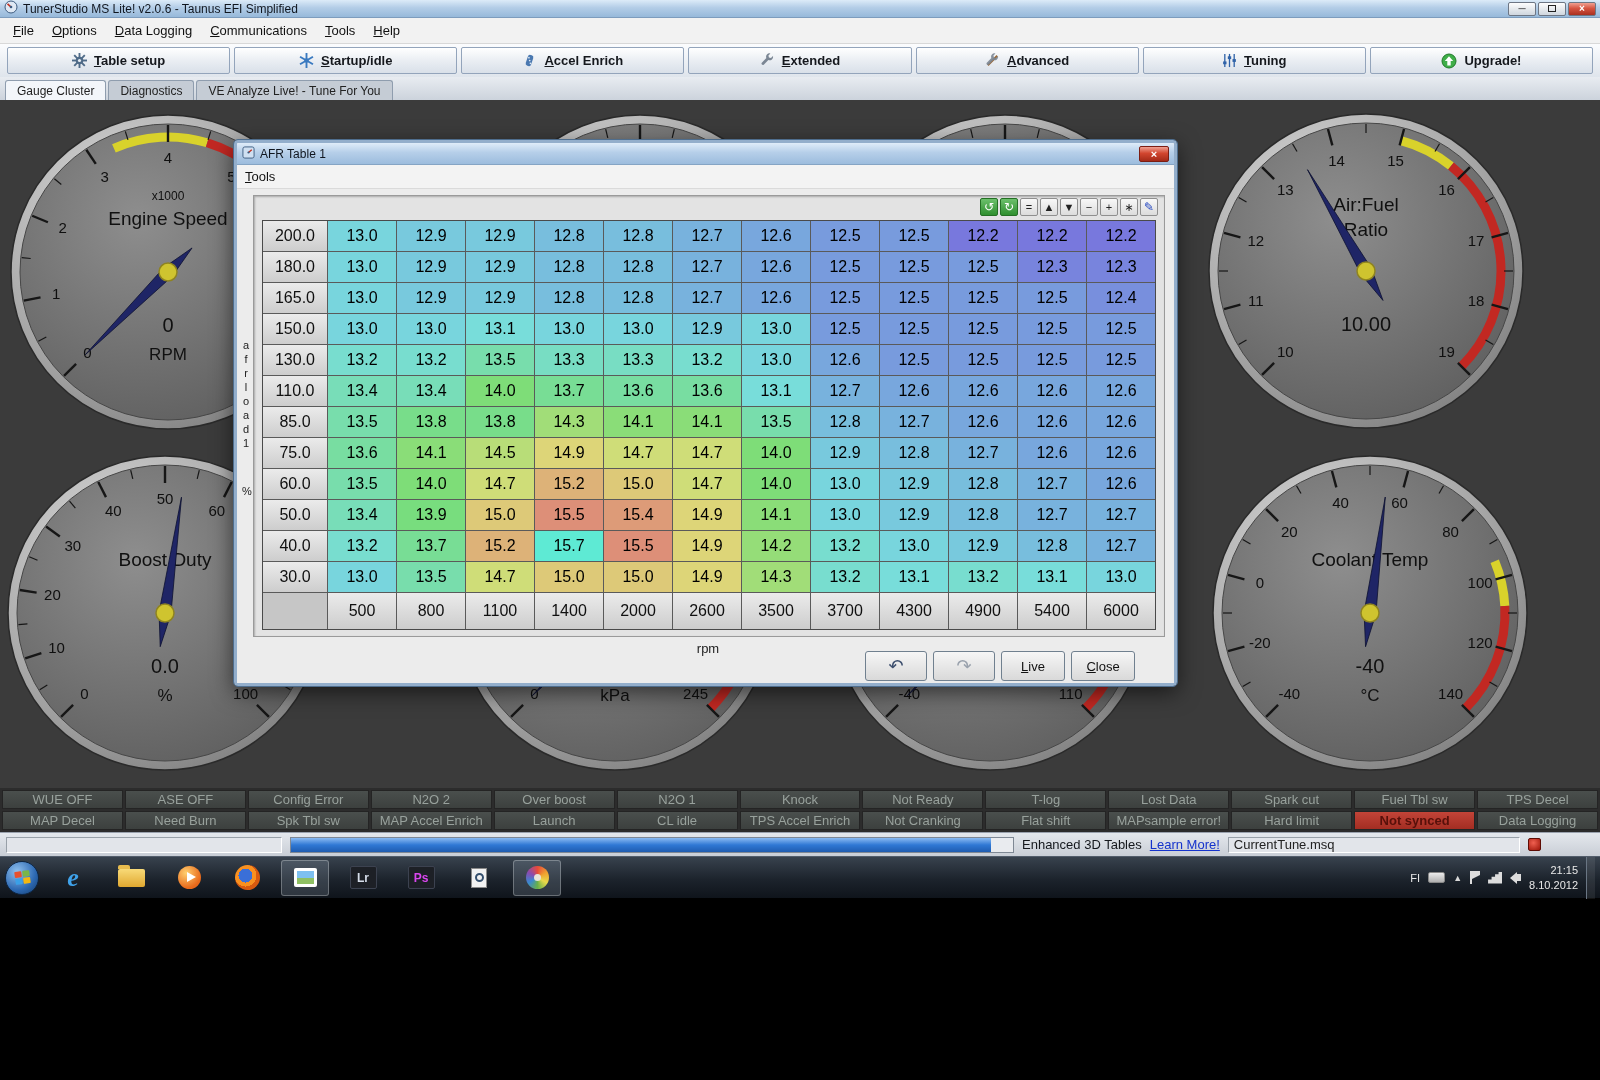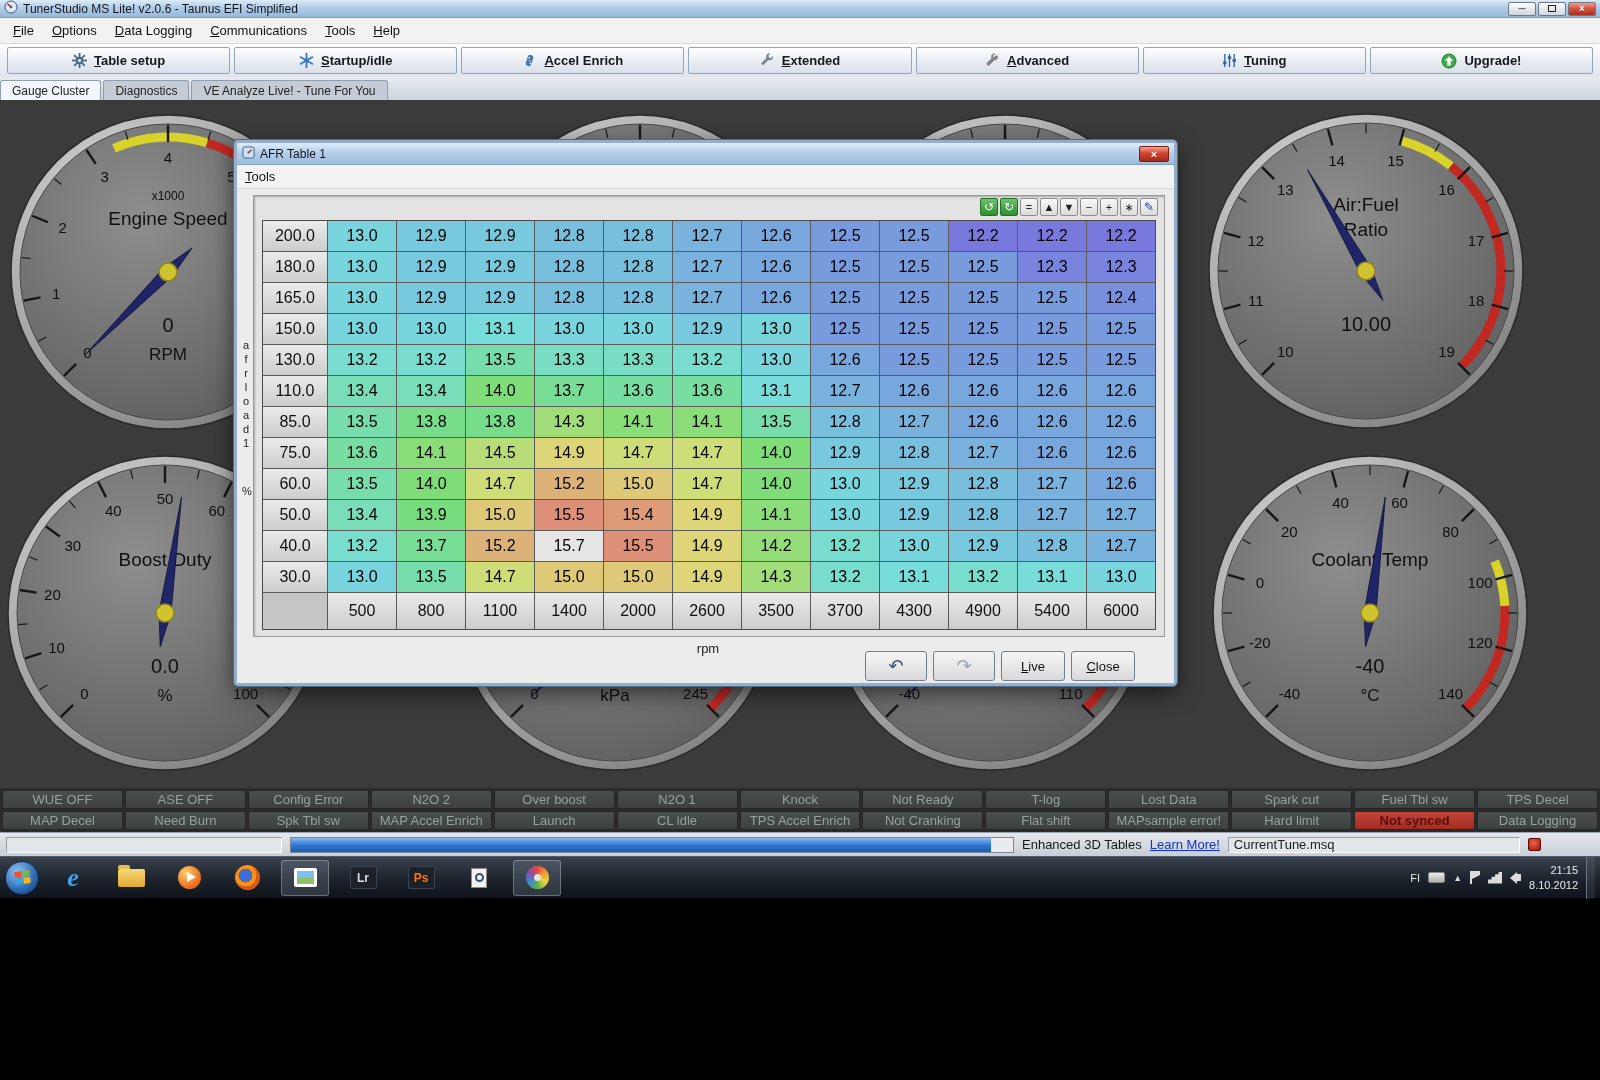--- a/index.html
+++ b/index.html
@@ -25,21 +25,21 @@
   #menubar .mitem{padding:3px 9px;color:#111;}
 
   #toolbar{position:absolute;left:0;top:44px;width:1600px;height:33px;
     background:linear-gradient(#fbfcfe,#dfe5ec);display:flex;align-items:center;padding:0 7px;gap:4px;}
   .tbtn{flex:1;height:27px;border:1px solid #93a4bb;border-radius:2px;
     background:linear-gradient(#ffffff,#eaeef3 50%,#d9e0e9);display:flex;align-items:center;justify-content:center;
     gap:7px;font-size:13px;font-weight:bold;color:#15181d;}
   .tbtn svg{display:block;}
 
   #tabstrip{position:absolute;left:0;top:77px;width:1600px;height:23px;
-    background:linear-gradient(#e8ecf1,#ccd3dc);display:flex;align-items:flex-end;gap:2px;}
+    background:linear-gradient(#e8ecf1,#ccd3dc);padding-left:5px;display:flex;align-items:flex-end;gap:2px;}
   .tab{padding:3px 11px 2px;font-size:12px;border:1px solid #8f9dae;border-bottom:none;
     border-radius:3px 3px 0 0;background:#c5ccd5;color:#222;}
   .tab.active{background:#f3f6fa;}
 
   
   #gauge-area{position:absolute;left:0;top:100px;width:1600px;height:688px;background:#3b3b3b;overflow:hidden;}
   #gauge-area svg text{font-family:"Liberation Sans","DejaVu Sans",sans-serif;}
 
   
   #dialog{position:absolute;left:234px;top:140px;width:943px;height:546px;z-index:10;
@@ -116,21 +116,21 @@
   .ie-e{font-family:"Liberation Serif","DejaVu Serif",serif;font-style:italic;font-weight:bold;font-size:26px;color:#3fa2ea;}
   .folder{width:27px;height:18px;background:linear-gradient(#f8da78,#e0a830);border-radius:2px;position:relative;}
   .folder::before{content:"";position:absolute;left:0;top:-4px;width:12px;height:4px;background:#e8bc4e;border-radius:2px 2px 0 0;}
   .wmpicon{width:23px;height:23px;border-radius:50%;background:radial-gradient(circle at 35% 30%,#ffd070,#e8681a 70%);position:relative;}
   .wmpicon::after{content:"";position:absolute;left:9px;top:6px;border-left:9px solid #fff;border-top:5px solid transparent;border-bottom:5px solid transparent;}
   .fficon{width:25px;height:25px;border-radius:50%;background:radial-gradient(circle at 42% 42%,#3a6fd8 0 7px,#f89020 7px 11px,#d85a10 11px);}
   .pvicon{width:23px;height:19px;background:#fff;border-radius:2px;position:relative;}
   .pvicon::after{content:"";position:absolute;inset:3px;background:linear-gradient(#7ec0f0 55%,#8fc063 55%);}
   .adobe{width:27px;height:23px;background:#1d2026;border:1px solid #3c4250;border-radius:2px;
     font-size:12px;font-weight:bold;display:flex;align-items:center;justify-content:center;}
-  .lr-t{color:#d6deea;} .ps-t{color:#f97316;}
+  .lr-t{color:#d6deea;} .ps-t{color:#d946ef;}
   .snip{width:16px;height:20px;background:#f2f2f2;border:1px solid #8a8a8a;display:flex;align-items:center;justify-content:center;}
   .lens{width:9px;height:9px;border:2px solid #35506e;border-radius:50%;}
   .palette{width:23px;height:23px;border-radius:50%;position:relative;
     background:conic-gradient(#e84a3a,#f0a030,#e8d84a,#68b04a,#3a88d0,#8a4ab0,#e84a3a);}
   .palette::after{content:"";position:absolute;left:8px;top:8px;width:7px;height:7px;border-radius:50%;background:#e8e4da;}
   #tray{margin-left:auto;display:flex;align-items:center;gap:8px;color:#e8e8e8;font-size:11px;}
   .kbd{width:17px;height:11px;border-radius:2px;background:linear-gradient(#ececec,#b0b0b0);border:1px solid #888;}
   .tri-up{color:#d8d8d8;font-size:9px;}
   .flagico{width:10px;height:13px;border-left:2px solid #ddd;position:relative;}
   .flagico::after{content:"";position:absolute;left:0;top:0;width:0;height:0;border-top:4px solid #ddd;border-bottom:4px solid transparent;border-left:8px solid #ddd;}
@@ -779,21 +779,21 @@
             <div class="cell" style="background: rgb(138, 221, 120);">14.1</div>
             <div class="cell" style="background: rgb(120, 213, 221);">13.0</div>
             <div class="cell" style="background: rgb(120, 201, 221);">12.9</div>
             <div class="cell" style="background: rgb(120, 190, 221);">12.8</div>
             <div class="cell" style="background: rgb(120, 178, 221);">12.7</div>
             <div class="cell" style="background: rgb(120, 178, 221);">12.7</div>
             <div class="rowhdr">40.0</div>
             <div class="cell" style="background: rgb(120, 221, 207);">13.2</div>
             <div class="cell" style="background: rgb(120, 221, 149);">13.7</div>
             <div class="cell" style="background: rgb(221, 178, 120);">15.2</div>
-            <div class="cell" style="background: #e5e5e5;">15.7</div>
+            <div class="cell" style="background: #5eead4;">15.7</div>
             <div class="cell" style="background: rgb(221, 143, 120);">15.5</div>
             <div class="cell" style="background: rgb(221, 213, 120);">14.9</div>
             <div class="cell" style="background: rgb(149, 221, 120);">14.2</div>
             <div class="cell" style="background: rgb(120, 221, 207);">13.2</div>
             <div class="cell" style="background: rgb(120, 213, 221);">13.0</div>
             <div class="cell" style="background: rgb(120, 201, 221);">12.9</div>
             <div class="cell" style="background: rgb(120, 190, 221);">12.8</div>
             <div class="cell" style="background: rgb(120, 178, 221);">12.7</div>
             <div class="rowhdr">30.0</div>
             <div class="cell" style="background: rgb(120, 213, 221);">13.0</div>

